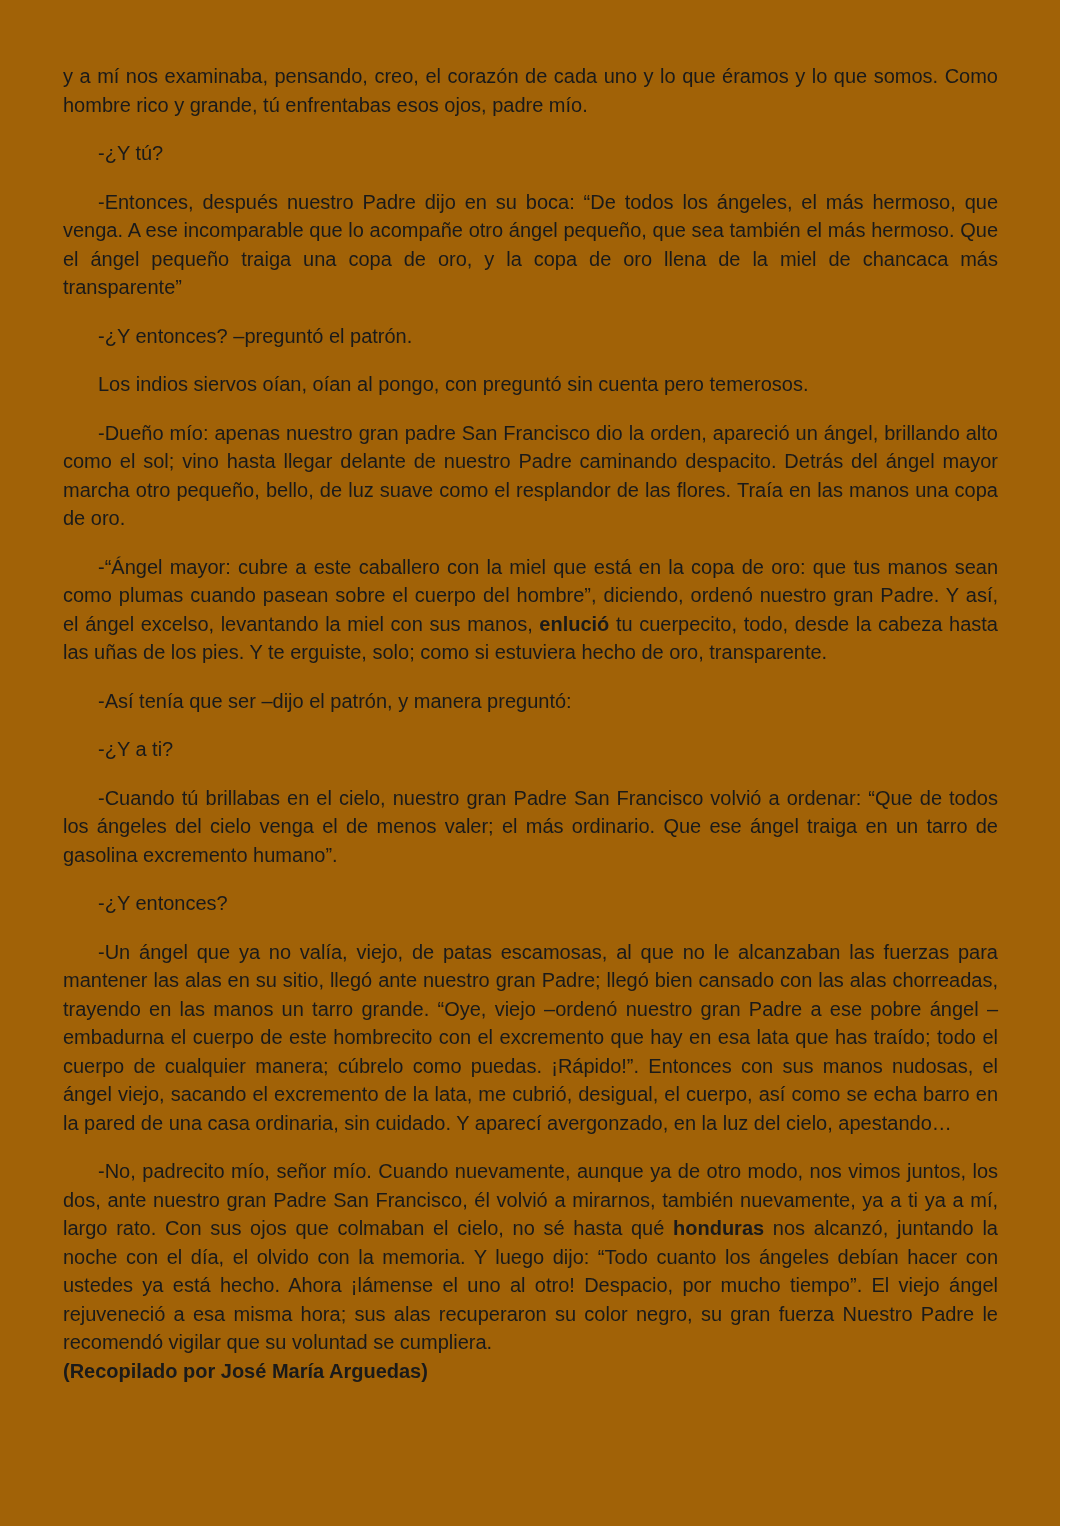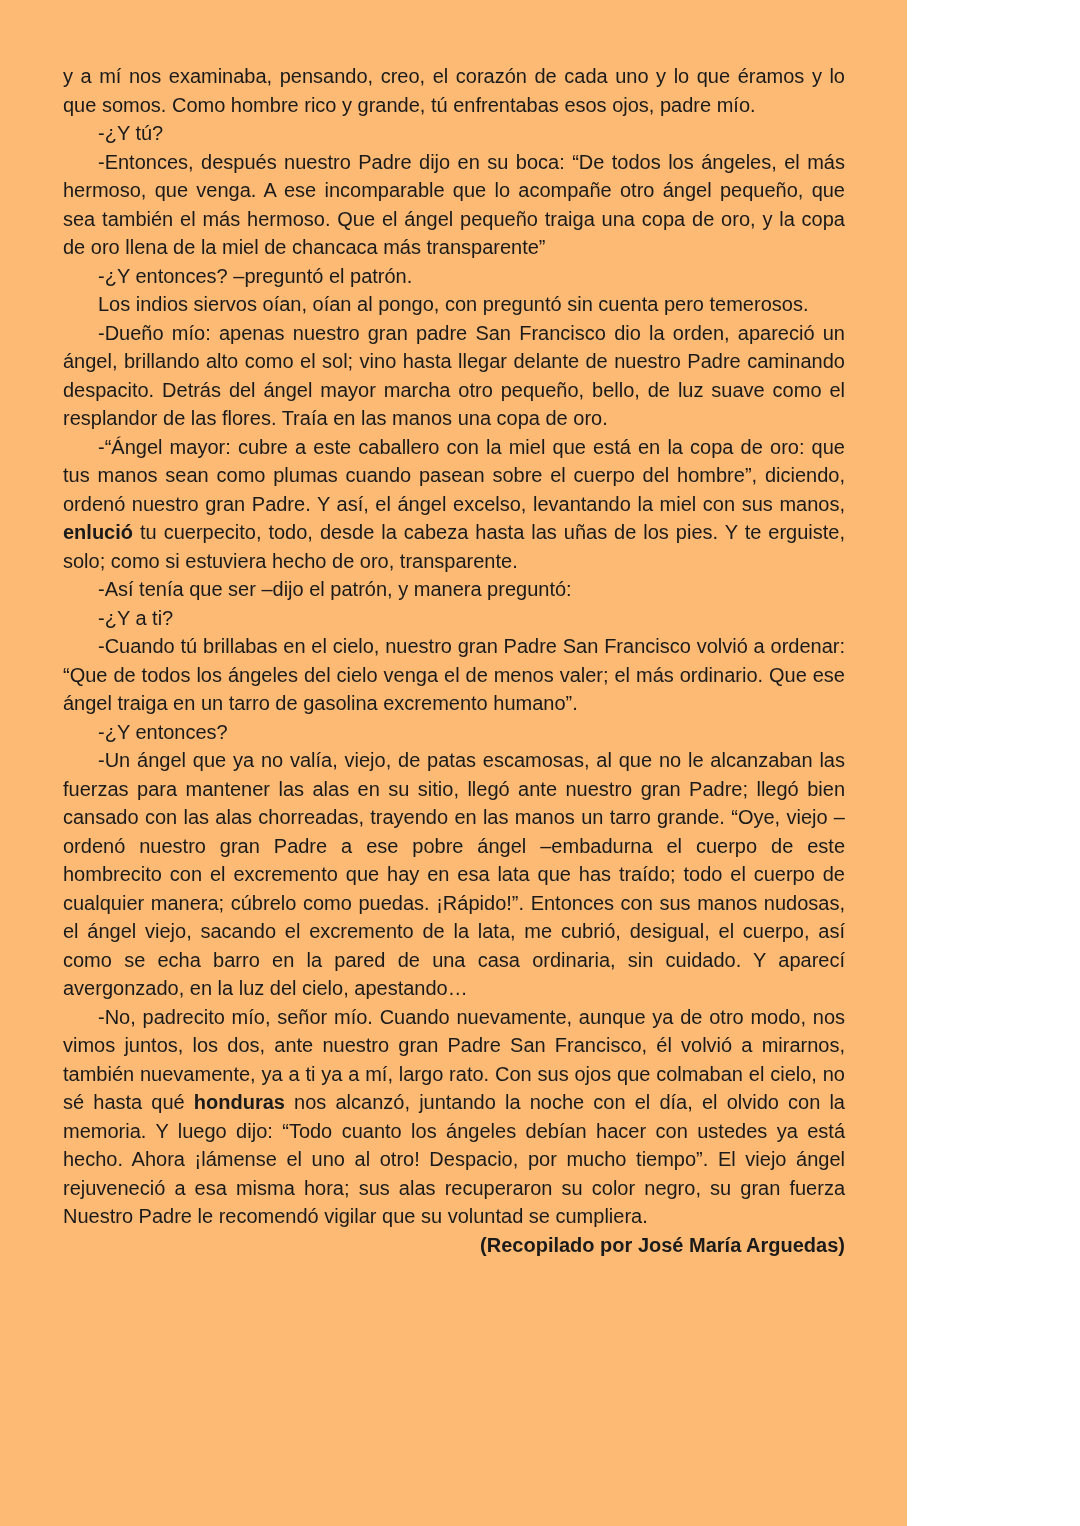--- a/index.html
+++ b/index.html
@@ -2,39 +2,39 @@
 <html><head>
 <meta charset="utf-8">
 <style>
   html, body {
     margin: 0;
     padding: 0;
     background: #ffffff;
   }
   .page {
     position: relative;
-    width: 907px;
+    width: 1060px;
     min-height: 1526px;
     box-sizing: border-box;
-    background: #fdba74;
+    background: #a16207;
     padding: 62px 62px 40px 63px;
     font-family: "Liberation Sans", "DejaVu Sans", sans-serif;
     font-size: 20px;
     line-height: 28.5px;
     color: #1a1a1a;
   }
   .para {
     margin: 0;
     text-align: justify;
   }
   .para.indent {
     text-indent: 35px;
+    margin-top: 20px;
   }
   .para.attribution {
-    text-align: right;
     font-weight: bold;
     margin-top: 0;
   }
   .bold {
     font-weight: bold;
   }
 </style>
 </head>
 <body>
 

